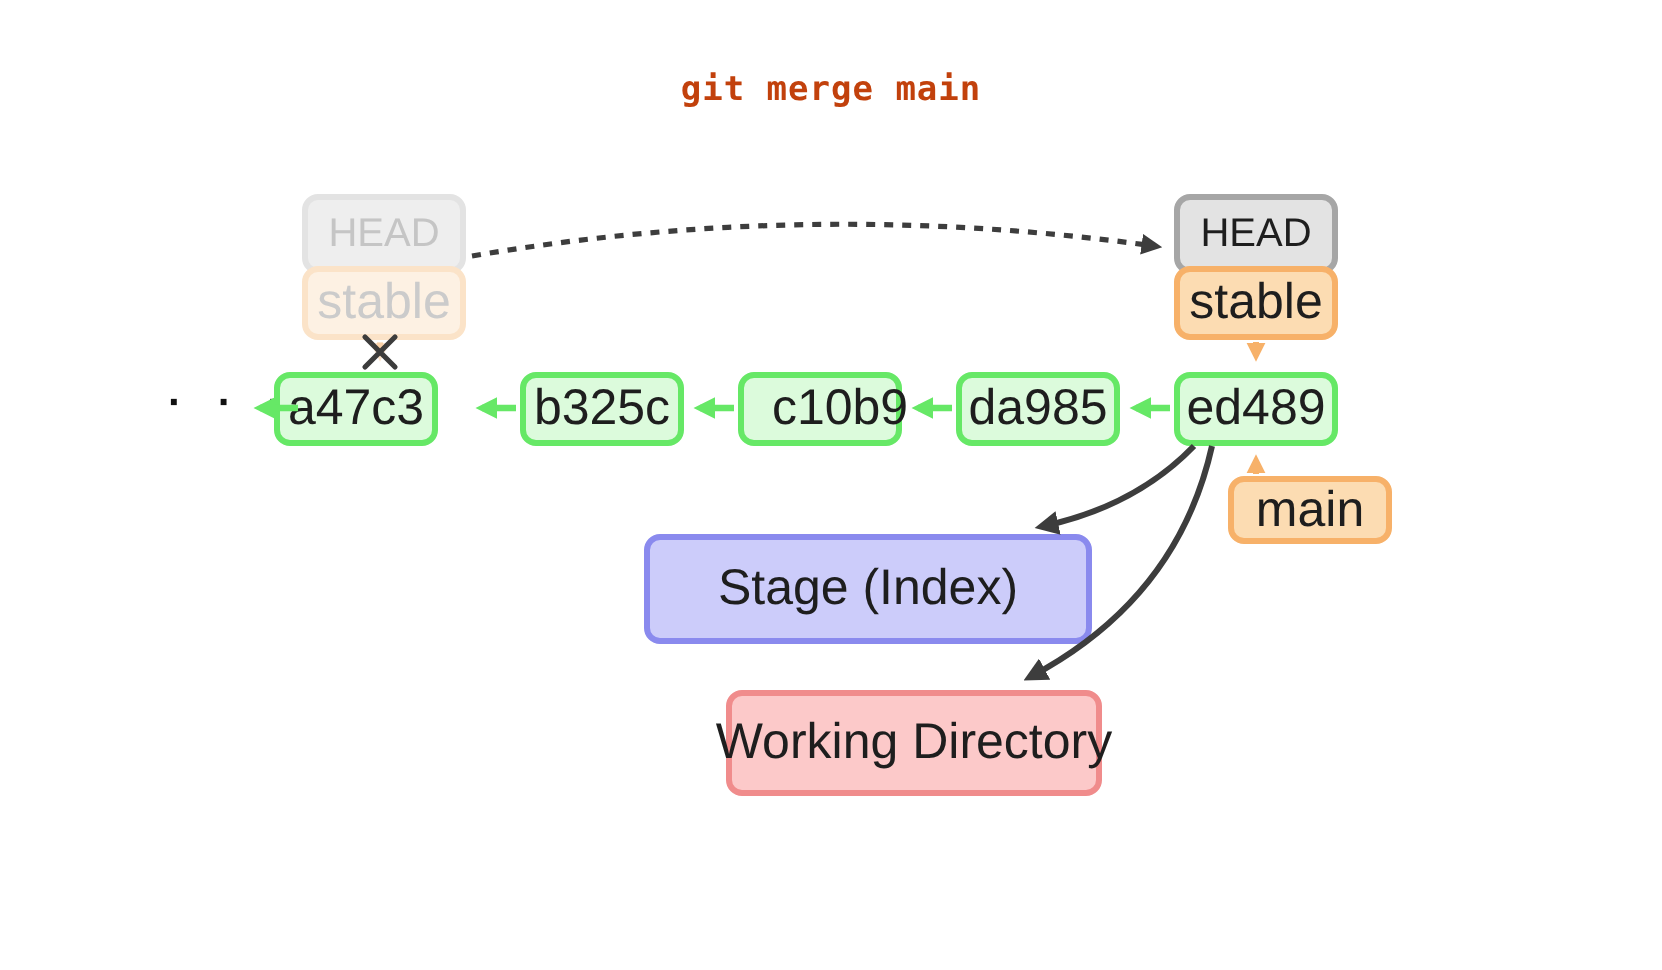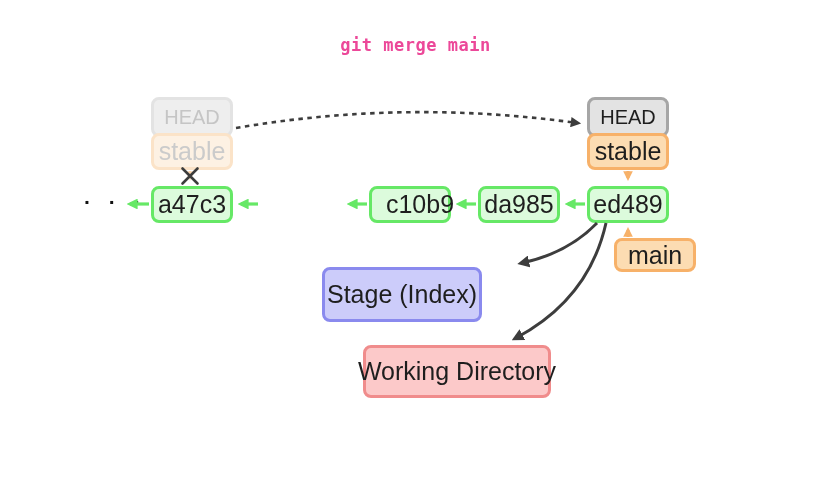--- a/index.html
+++ b/index.html
@@ -3,44 +3,44 @@
 <meta charset="utf-8">
 <style>
   html,body { margin:0; padding:0; background:#ffffff; }
   .canvas {
     position:relative; width:831px; height:485px; background:#ffffff;
     font-family:"Liberation Sans", sans-serif; overflow:hidden;
   }
   .title {
     position:absolute; left:0; top:35px; width:100%; text-align:center;
     font-family:"DejaVu Sans Mono", monospace; font-weight:bold;
-    font-size:17px; color:#ec4899; letter-spacing:0.5px;
+    font-size:17px; color:#c2410c; letter-spacing:0.5px;
   }
   .box {
     position:absolute; box-sizing:border-box; border-radius:8px;
     display:flex; align-items:center; justify-content:center;
     font-size:25px; color:#1e1e1e; white-space:nowrap;
   }
   .commit       { border:3px solid #66e866; background:#dcfbdc; z-index:2; }
   .branch       { border:3px solid #f7b169; background:#fcdcb2; z-index:3; }
   .head         { border:3px solid #a6a6a6; background:#e3e3e3; font-size:20px; z-index:2; }
   .head-faded   { border:3px solid #e3e3e3; background:#eeeeee; color:#c5c5c5; font-size:20px; z-index:2; }
   .branch-faded { border:3px solid #fbe3c8; background:#fdf1e3; color:#cbcbcb; z-index:3; }
   .stage        { border:3px solid #8a8aee; background:#ccccfa; z-index:2; }
   .working      { border:3px solid #f08c8c; background:#fcc9c9; z-index:2;margin-left:41px; }
 
   #left-head     { left:151px; top:97px;  width:82px;  height:40px; }
   #left-stable   { left:151px; top:133px; width:82px;  height:37px; }
   #right-head    { left:587px; top:97px;  width:82px;  height:40px; }
   #right-stable  { left:587px; top:133px; width:82px;  height:37px; }
   .commit        { top:186px; height:37px; width:82px; }
-  #commit-1 { left:151px; } #commit-2 { left:260px; } #commit-3 { left:369px;padding-left:20px; }
+  #commit-1 { left:137px; } #commit-2 { left:260px; } #commit-3 { left:369px;padding-left:20px; }
   #commit-4 { left:478px; } #commit-5 { left:587px; }
   #main-branch   { left:587px; top:238px; width:82px;  height:34px;margin-left:27px; }
-  #stage-box     { left:322px; top:267px; width:160px; height:55px; }
+  #stage-box     { left:322px; top:267px; width:224px; height:55px; }
   #working-box   { left:322px; top:345px; width:188px; height:53px; }
 
   .ellipsis {
     position:absolute; left:84px; top:190px; font-size:21px; font-weight:bold;
     color:#111; letter-spacing:6px; z-index:2;
   }
   svg.arrows {
     position:absolute; left:0; top:0; width:831px; height:485px;
     z-index:5; pointer-events:none;
   }
@@ -54,20 +54,21 @@
 
   <div class="box head-faded" id="left-head">HEAD</div>
   <div class="box branch-faded" id="left-stable">stable</div>
 
   <div class="box head" id="right-head">HEAD</div>
   <div class="box branch" id="right-stable">stable</div>
 
   <div class="ellipsis">· · ·</div>
 
   <div class="box commit" id="commit-1">a47c3</div>
+  <div class="box commit" id="commit-2">b325c</div>
   <div class="box commit" id="commit-3">c10b9</div>
   <div class="box commit" id="commit-4">da985</div>
   <div class="box commit" id="commit-5">ed489</div>
 
   <div class="box branch" id="main-branch">main</div>
 
   <div class="box stage" id="stage-box">Stage (Index)</div>
   <div class="box working" id="working-box">Working Directory</div>
 
   <svg class="arrows" viewBox="0 0 831 485" xmlns="http://www.w3.org/2000/svg">

